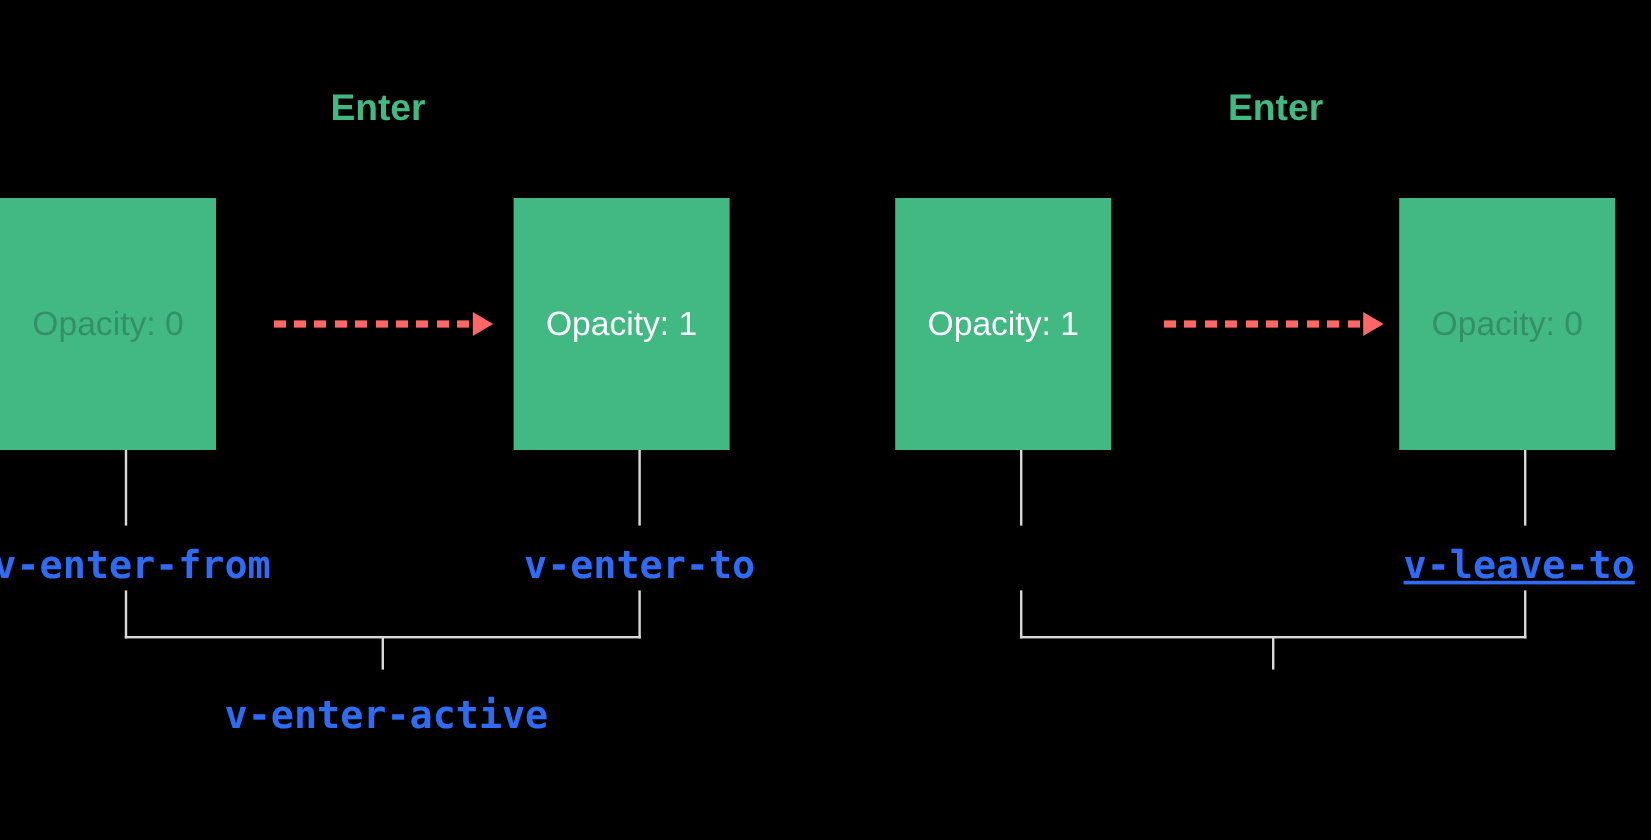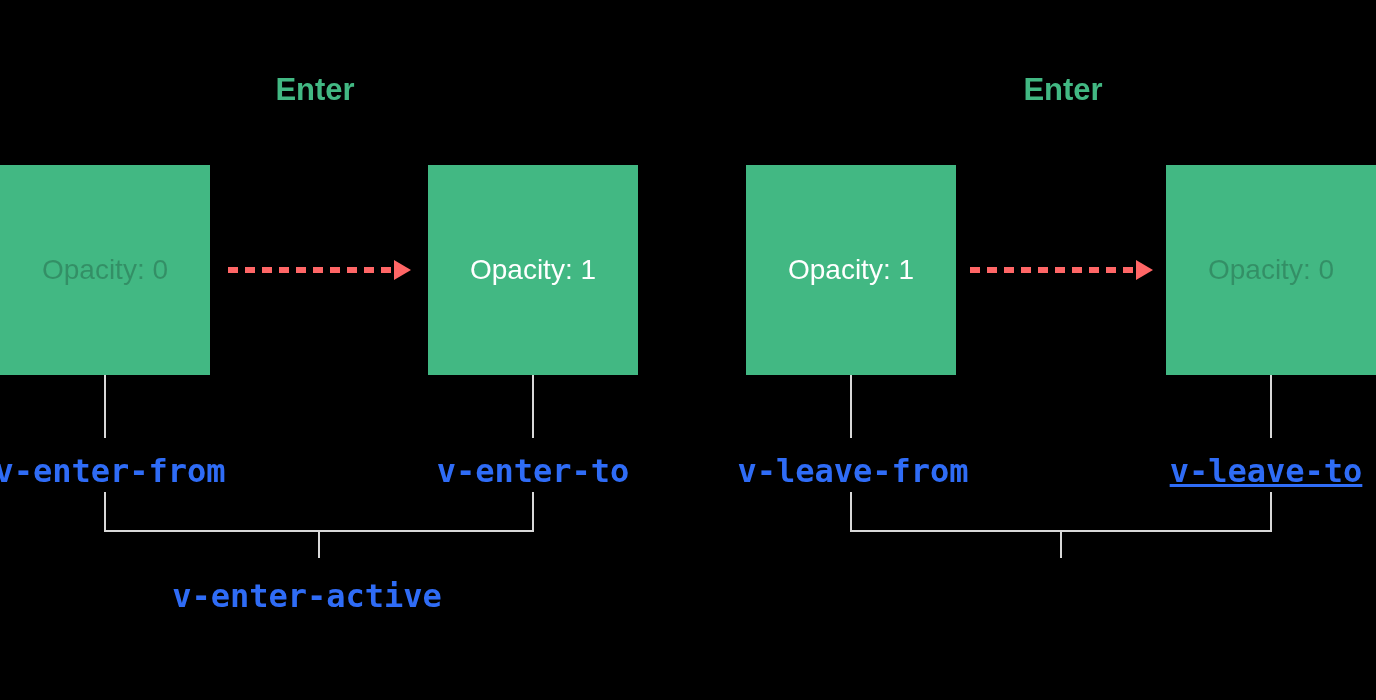--- a/index.html
+++ b/index.html
@@ -24,21 +24,21 @@
     color: #42b883;
     white-space: nowrap;
   }
   .t-enter { left: 315px; }
   .t-leave { left: 1063px; }
 
   
   .box {
     position: absolute;
     top: 165px;
-    width: 210px;
+    width: 180px;
     height: 210px;
     background: #42b883;
     display: flex;
     align-items: center;
     justify-content: center;
     font-size: 28px;
   }
   .box.bright { color: #ffffff; justify-content: center; }
   .box.faint  { color: rgba(0, 0, 0, 0.22); }
   .b-enter-from { left: 0; }
@@ -101,21 +101,21 @@
     font-family: "DejaVu Sans Mono", "Liberation Mono", monospace;
     font-weight: bold;
     font-size: 32px;
     color: #2f6cf6;
     white-space: nowrap;
   }
   .lbl-enter-from   { left: 110px;  top: 452px; }
   .lbl-enter-to     { left: 533px;  top: 452px; }
   .lbl-leave-from   { left: 853px;  top: 452px; }
   .lbl-leave-to     { left: 1266px; top: 452px; text-decoration: underline; }
-  .lbl-enter-active { left: 307px;  top: 577px; }
+  .lbl-enter-active { left: 322px;  top: 577px; }
   .lbl-leave-active { left: 1055px; top: 577px; }
 </style>
 </head>
 <body>
 
 <div class="canvas">
 
   <div class="title t-enter">Enter</div>
 
   <div class="box faint b-enter-from">
@@ -151,21 +151,20 @@
   <div class="arrow-line al-leave"></div>
   <div class="arrow-head ah-leave"></div>
 
   <div class="box faint b-leave-to">
     <span>Opacity: 0</span>
   </div>
 
   <div class="vline vl-leave-from-top"></div>
   <div class="vline vl-leave-to-top"></div>
 
-  <div class="class-label lbl-leave-from">v-leave-from</div>
   <div class="class-label lbl-leave-to">v-leave-to</div>
 
   <div class="vline vl-leave-from-bot"></div>
   <div class="vline vl-leave-to-bot"></div>
   <div class="hline hl-leave"></div>
   <div class="vline vl-leave-tick"></div>
 
 
 </div>
 

